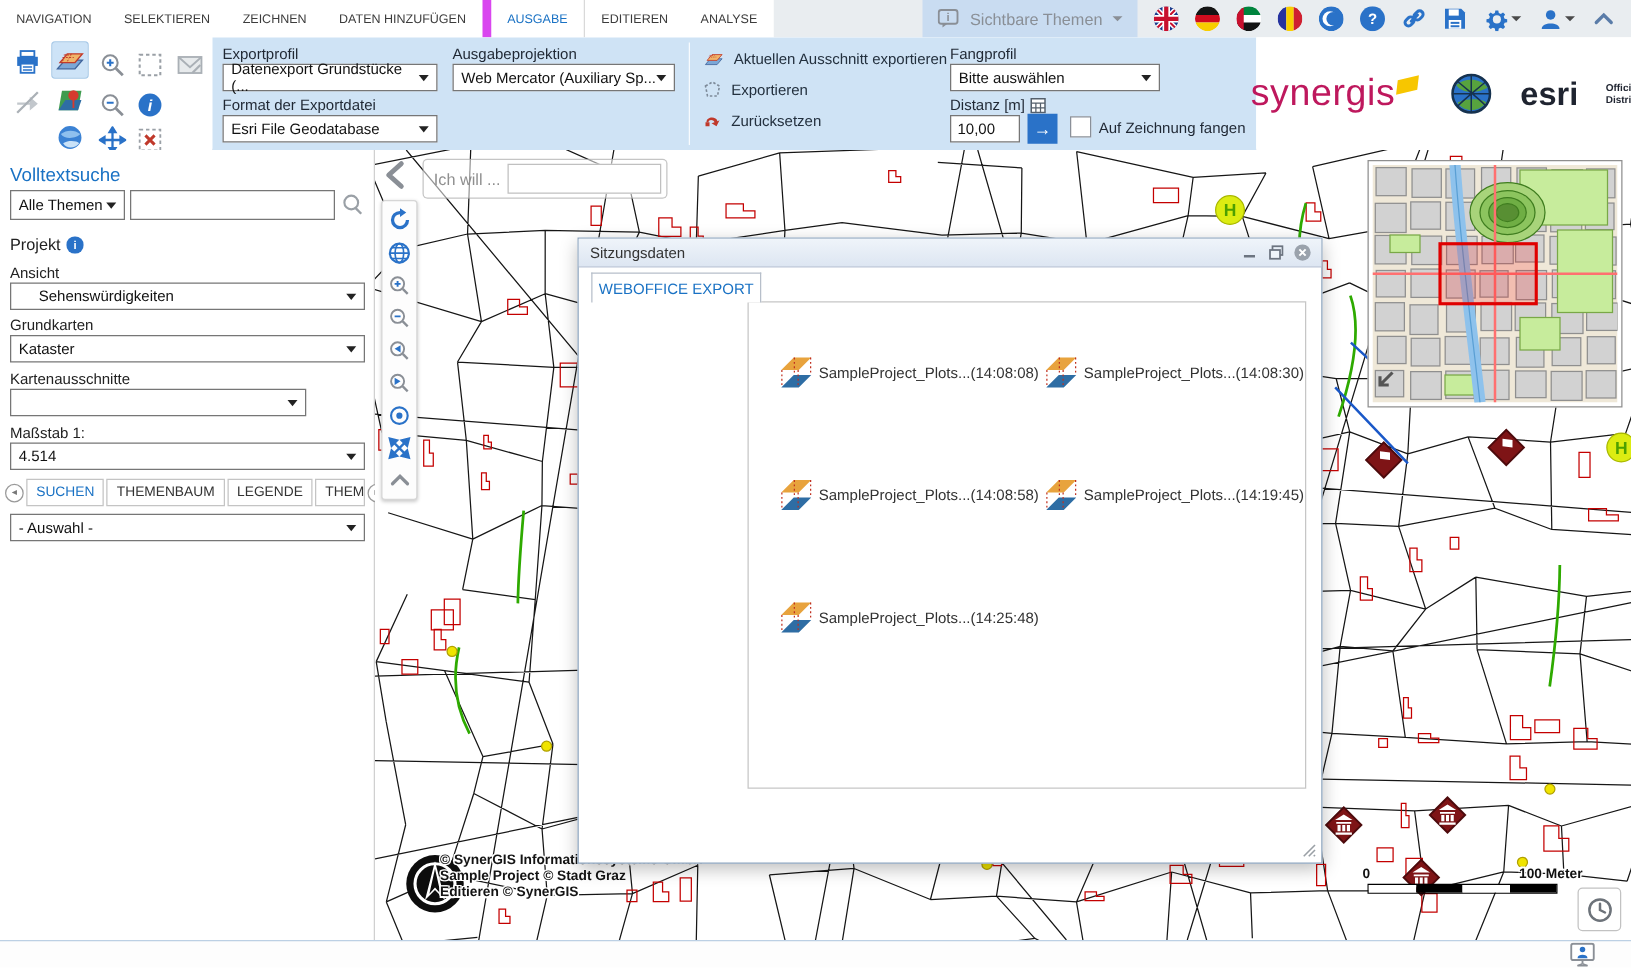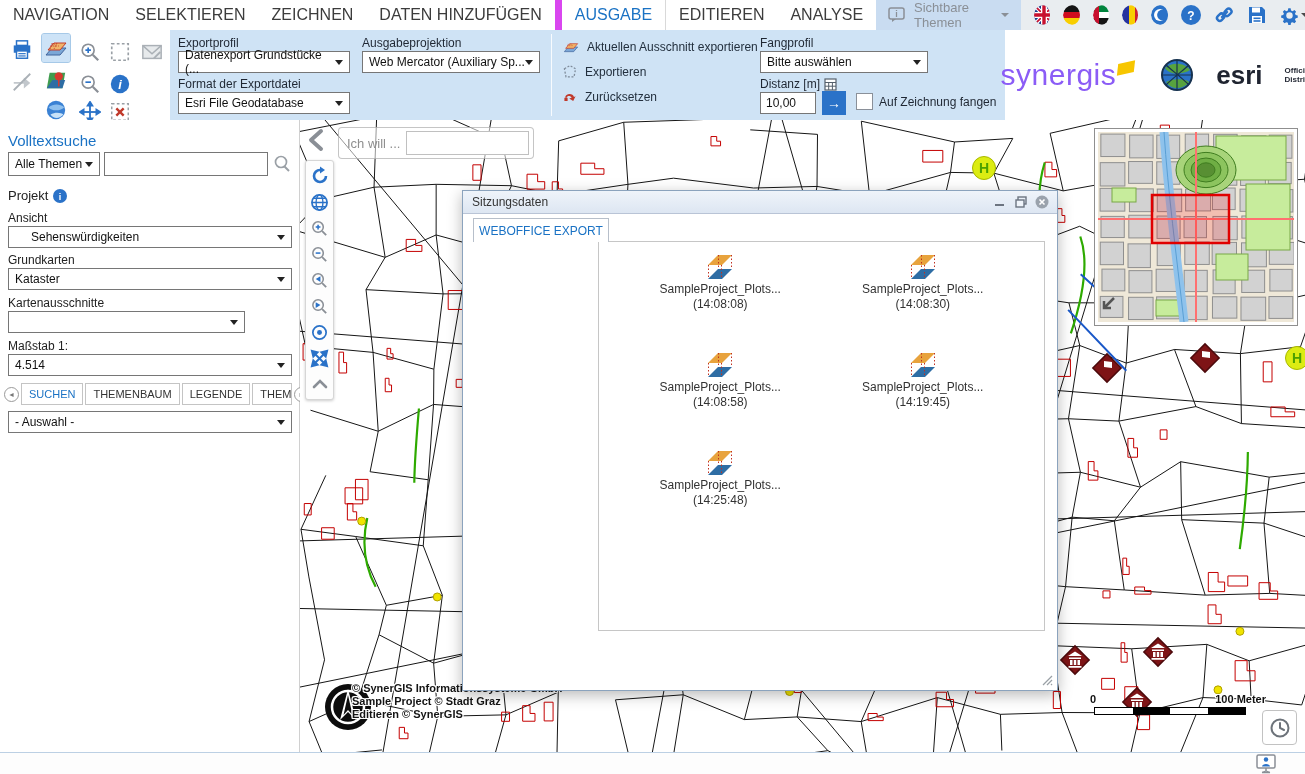--- a/index.html
+++ b/index.html
@@ -3,42 +3,42 @@
 <meta charset="utf-8">
 <style>
   * { margin:0; padding:0; box-sizing:border-box; }
   html,body { width:1305px; height:774px; overflow:hidden;
     font-family:"Liberation Sans", sans-serif; background:#fff; }
   .abs { position:absolute; }
 
   
   #menubar { position:absolute; top:0; left:0; width:1305px; height:30px; display:flex; background:#fff; }
   #menu-items { display:flex; align-items:stretch; }
-  .menu-item { display:flex; align-items:center; padding:0 13px; font-size:16px; color:#3c3c3c; cursor:pointer; white-space:nowrap; }
+  .menu-item { display:flex; align-items:center; padding:0 13px; font-size:10px; color:#3c3c3c; cursor:pointer; white-space:nowrap; }
   .menu-item.active { color:#1a72c4; border-left:7px solid #d946ef; border-right:1px solid #d9d9d9; }
   #menubar-right { flex:1; background:#e9edf0; display:flex; align-items:center; justify-content:flex-end; gap:13px; padding-right:12px; }
   #visible-themes { display:flex; align-items:center; gap:8px; background:#c9dcf1; height:30px; padding:0 12px; color:#8a8f96; font-size:13px; }
   .round-icon { width:20px; height:20px; border-radius:50%; overflow:hidden; display:inline-block; }
   .bar-icon { width:20px; height:20px; display:inline-flex; align-items:center; justify-content:center; cursor:pointer; }
   .caret-sm { width:0; height:0; border-left:4px solid transparent; border-right:4px solid transparent; border-top:4px solid #4a4a4a; display:inline-block; }
 
   
   #toolbar { position:absolute; top:30px; left:0; width:1305px; height:90px; background:#fff; border-bottom:1px solid #cfd6dd; }
   #tool-icons { position:absolute; left:0; top:0; width:170px; height:90px; background:#fff; }
   .icon-btn { position:absolute; width:28px; height:28px; display:flex; align-items:center; justify-content:center; cursor:pointer; border-radius:2px; }
   .icon-btn.selected { background:#cde3f7; outline:1px solid #a6c9e8; }
   #blue-panel { position:absolute; left:170px; top:0; width:835px; height:90px; background:#cfe3f5; }
   .lbl { font-size:12px; color:#1f2733; }
   .dd { background:#fff; border:1px solid #767676; height:22px; display:flex; align-items:center; justify-content:space-between; padding:0 6px; font-size:12px; color:#111; cursor:pointer; }
   .dd .caret { width:0; height:0; border-left:4px solid transparent; border-right:4px solid transparent; border-top:5px solid #222; }
   .txt-input { background:#fff; border:1px solid #767676; height:22px; font-size:12px; color:#111; padding:0 5px; font-family:"Liberation Sans",sans-serif; }
   .tb-action { position:absolute; display:flex; align-items:center; gap:7px; font-size:12px; color:#23303e; cursor:pointer; white-space:nowrap; }
   #panel-sep { position:absolute; left:381px; top:4px; width:1px; height:82px; background:rgba(255,255,255,.85); }
   #logo-card { position:absolute; left:1005px; top:0; width:300px; height:90px; background:#fff; display:flex; align-items:center; justify-content:center; gap:26px; }
-  #synergis-logo { font-size:30px; color:#8b5cf6; letter-spacing:.5px; display:flex; align-items:flex-start;margin-left:16px; }
+  #synergis-logo { font-size:30px; color:#be185d; letter-spacing:.5px; display:flex; align-items:flex-start;margin-left:16px; }
   #synergis-flag { width:16px; height:12px; background:#f7c600; transform:skewX(-20deg) rotate(-14deg); margin:4px 0 0 2px; }
   #esri-logo { display:flex; align-items:center; gap:22px; }
   #esri-text { font-size:26px; font-weight:bold; color:#1f2430; }
   .esri-tag { font-size:8px; font-weight:bold; color:#1f2430; line-height:9px; }
 
   
   #content { position:absolute; top:120px; left:0; width:1305px; height:632px; display:flex; }
   #sidebar { width:300px; height:632px; background:#fff; border-right:1px solid #d0d0d0; position:relative; }
   #fulltext-title { position:absolute; left:8px; top:12px; font-size:15px; color:#1a72c4; }
   #projekt-row { position:absolute; left:8px; top:68px; font-size:13px; color:#222; display:flex; align-items:center; gap:5px; }
@@ -81,21 +81,21 @@
   .poi-h { position:absolute; width:24px; height:24px; border-radius:50%; background:#dcec12; border:1px solid #a9b800; color:#4da000; font-weight:bold; font-size:14px; display:flex; align-items:center; justify-content:center; }
 
   
   #dialog { position:absolute; left:462px; top:190px; width:596px; height:501px; background:#fff; border:1px solid #8ba3bd; box-shadow:0 4px 14px rgba(0,0,0,.28); z-index:50; }
   #dialog-titlebar { height:23px; background:linear-gradient(#eff4fa,#dde6f2); border-bottom:1px solid #b9c4d6; display:flex; align-items:center; padding:0 6px 0 9px; }
   #dialog-title { flex:1; font-size:12px; color:#333; }
   .win-btn { width:18px; height:16px; display:flex; align-items:center; justify-content:center; cursor:pointer; margin-left:3px; }
   #dlg-tab { position:absolute; left:10px; top:27px; width:136px; height:24px; background:#fff; border:1px solid #b7bfca; border-bottom:none; display:flex; align-items:center; justify-content:center; font-size:12px; color:#1a72c4; cursor:pointer; z-index:2; }
   #dlg-panel { position:absolute; left:135px; top:50px; width:447px; height:390px; border:1px solid #c6c6c6; background:#fff; }
   #dlg-grid { display:grid; grid-template-columns:1fr 1fr; padding:4px 20px; }
-  .file-item { height:98px; display:flex; flex-direction:column; align-items:center; justify-content:flex-start; padding-top:6px; cursor:pointer; }
+  .file-item { height:98px; display:flex; flex-direction:row; align-items:center; justify-content:flex-start; padding-top:6px; cursor:pointer; }
   .file-item .fi-name, .file-item .fi-time { font-size:12px; color:#333; line-height:15px; text-align:center; }
   #dlg-resize { position:absolute; right:4px; bottom:4px; width:12px; height:12px; cursor:nwse-resize; }
 
   
   #footer { position:absolute; left:0; bottom:0; width:1305px; height:22px; background:#fdfdfd; border-top:1px solid #bcd0e4; }
   #footer-icon { position:absolute; right:28px; top:1px; cursor:pointer; }
 
   svg { display:block; }
 </style>
 </head>

